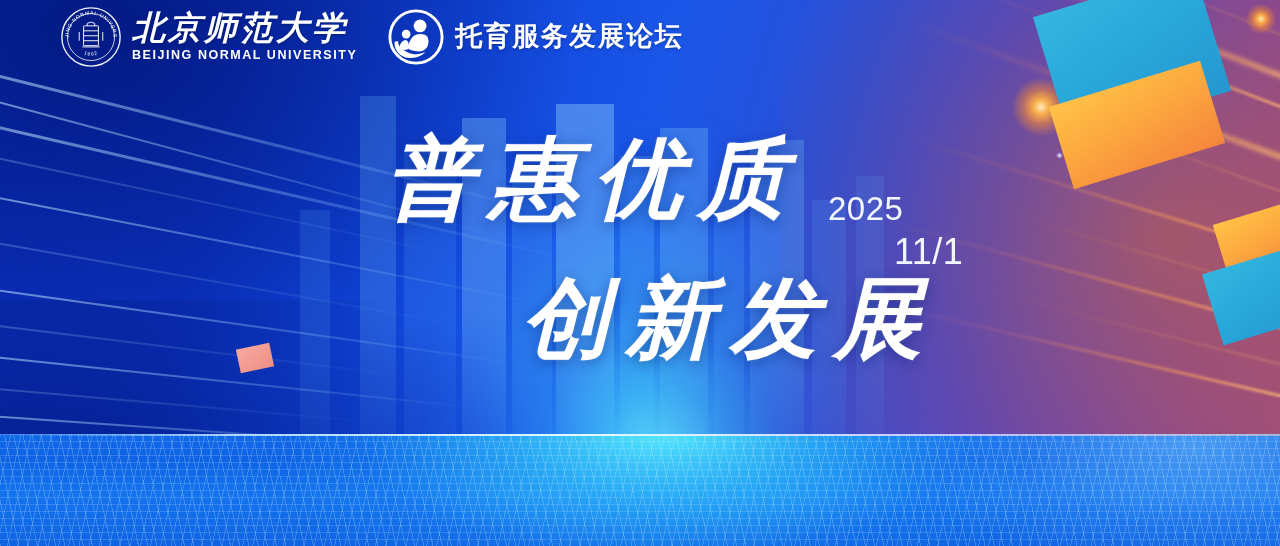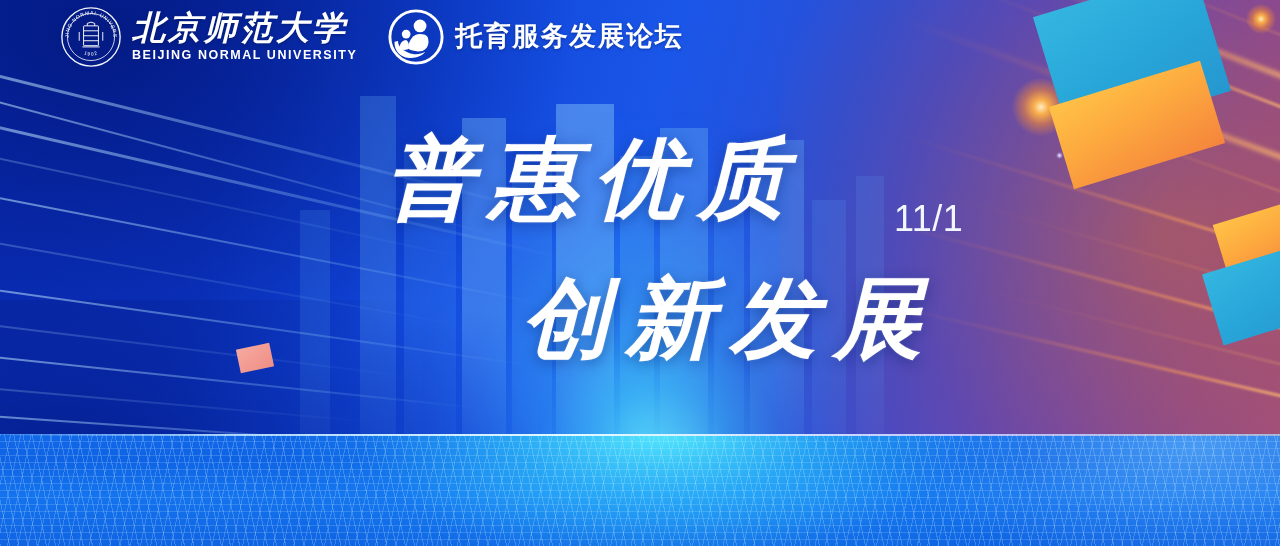--- a/index.html
+++ b/index.html
@@ -435,18 +435,19 @@
     </div>
 
   </div>
 
   <div class="headline">
     <div class="hl-line hl-1">普惠优质</div>
     <div class="hl-line hl-2">创新发展</div>
   </div>
 
   <div class="date-block">
+    <span class="date-year">2025</span>
     <span class="date-day">11/1</span>
   </div>
 
 
 
 </div>
 
 </body></html>

